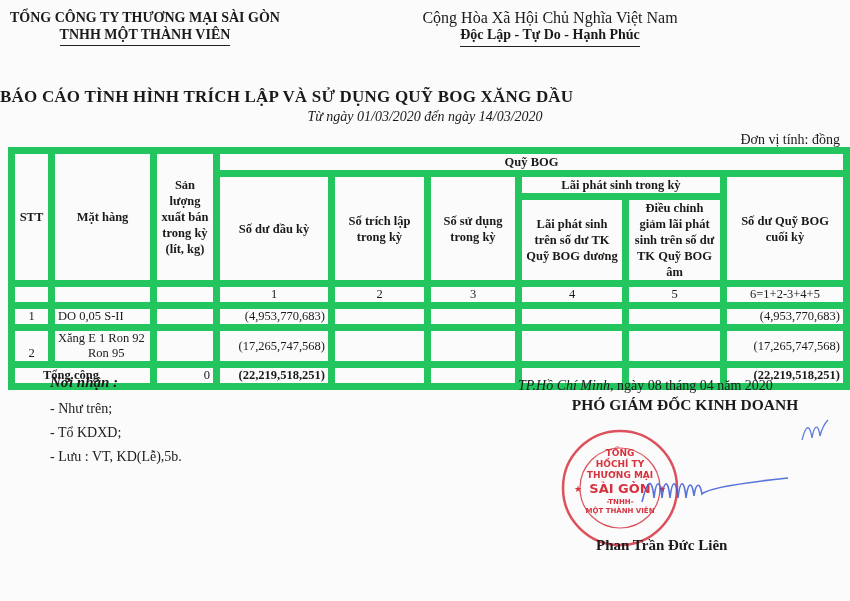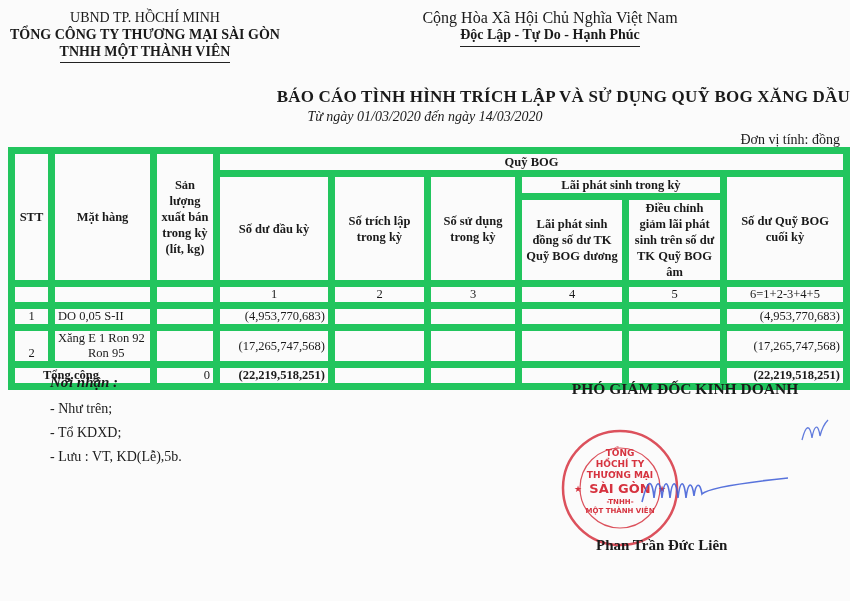--- a/index.html
+++ b/index.html
@@ -14,21 +14,21 @@
   .hdr-left { left: 0; top: 9px; width: 290px; text-align: center; }
   .hdr-left .l1 { font-size: 14px; line-height: 17px; }
   .hdr-left .l2, .hdr-left .l3 { font-size: 14px; font-weight: bold; line-height: 17px; }
   .hdr-left .rule { width: 170px; height: 1px; background: #222; margin: 2px auto 0; }
 
   .hdr-right { left: 400px; top: 9px; width: 300px; text-align: center; }
   .hdr-right .l1 { font-size: 16px; line-height: 17px; }
   .hdr-right .l2 { font-size: 14px; font-weight: bold; line-height: 17px; }
   .hdr-right .rule { width: 180px; height: 1px; background: #222; margin: 3px auto 0; }
 
-  .title { left: 0; width: 850px; top: 87px; text-align: right; font-size: 17px; font-weight: bold; letter-spacing: 0.2px; }
+  .title { left: 0; width: 850px; top: 87px; text-align: left; font-size: 17px; font-weight: bold; letter-spacing: 0.2px; }
   .subtitle { left: 0; width: 850px; top: 109px; text-align: center; font-size: 14px; font-style: italic; }
   .unit { right: 10px; top: 132px; font-size: 14px; }
 
   
   table.rep {
     position: absolute; left: 8px; top: 147px; width: 835px;
     border-collapse: collapse; table-layout: fixed; font-size: 12.5px;
   }
   table.rep td, table.rep th {
     border: 7px solid #22c55e; padding: 0 3px; vertical-align: middle; overflow: hidden;
@@ -52,21 +52,20 @@
 
   .stamp { left: 560px; top: 428px; width: 120px; height: 120px; }
   .stamp-text { position: absolute; left: 0; top: 0; width: 120px; text-align: center;
     font-family: "DejaVu Sans", sans-serif; color: #d6333f; font-weight: bold; }
   .signature { left: 640px; top: 468px; width: 150px; height: 40px; }
 </style>
 </head>
 <body>
 
 <div class="abs hdr-left">
-  <div class="l1">UBND TP. HỒCHÍ MINH</div>
   <div class="l2">TỔNG CÔNG TY THƯƠNG MẠI SÀI GÒN</div>
   <div class="l3">TNHH MỘT THÀNH VIÊN</div>
   <div class="rule"></div>
 </div>
 
 <div class="abs hdr-right">
   <div class="l1">Cộng Hòa Xã Hội Chủ Nghĩa Việt Nam</div>
   <div class="l2">Độc Lập - Tự Do - Hạnh Phúc</div>
   <div class="rule"></div>
 </div>
@@ -95,21 +94,21 @@
     <th colspan="6">Quỹ BOG</th>
   </tr>
   <tr style="height:21px">
     <th rowspan="2">Số dư đầu kỳ</th>
     <th rowspan="2">Số trích lập trong kỳ</th>
     <th rowspan="2">Số sử dụng trong kỳ</th>
     <th colspan="2">Lãi phát sinh trong kỳ</th>
     <th rowspan="2">Số dư Quỹ BOG cuối kỳ</th>
   </tr>
   <tr style="height:76px">
-    <th>Lãi phát sinh đồng số dư TK Quỹ BOG dương</th>
+    <th>Lãi phát sinh trên số dư TK Quỹ BOG dương</th>
     <th>Điều chỉnh giảm lãi phát sinh trên số dư TK Quỹ BOG âm</th>
   </tr>
   <tr style="height:19px">
     <td class="c"></td>
     <td class="c"></td>
     <td class="c"></td>
     <td class="c">1</td>
     <td class="c">2</td>
     <td class="c">3</td>
     <td class="c">4</td>
@@ -177,15 +176,16 @@
 </div>
 
 <svg class="abs signature" viewBox="0 0 150 40">
   <path d="M2 34 C8 10, 12 10, 14 30 C16 12, 20 10, 22 30 C24 12, 28 10, 30 30 C32 12, 36 10, 38 30 C40 12, 44 10, 46 30 C48 14, 52 12, 54 28 C56 14, 60 14, 62 26 C66 22, 90 16, 148 10" fill="none" stroke="#3b5bd6" stroke-width="1.6" opacity="0.85"></path>
 </svg>
 <svg class="abs" style="left:800px;top:418px;width:30px;height:26px" viewBox="0 0 30 26">
   <path d="M2 22 C6 6, 10 6, 12 20 C14 8, 18 4, 20 18 C22 10, 26 4, 28 2" fill="none" stroke="#3b5bd6" stroke-width="1.3" opacity="0.8"></path>
 </svg>
 
 <div class="abs sign">
+  <div class="date"><span class="ital">TP.Hồ Chí Minh,</span><span> ngày 08 tháng 04 năm 2020</span></div>
   <div class="t2">PHÓ GIÁM ĐỐC KINH DOANH</div>
 </div>
 <div class="abs signer">Phan Trần Đức Liên</div>
 
 </body></html>

